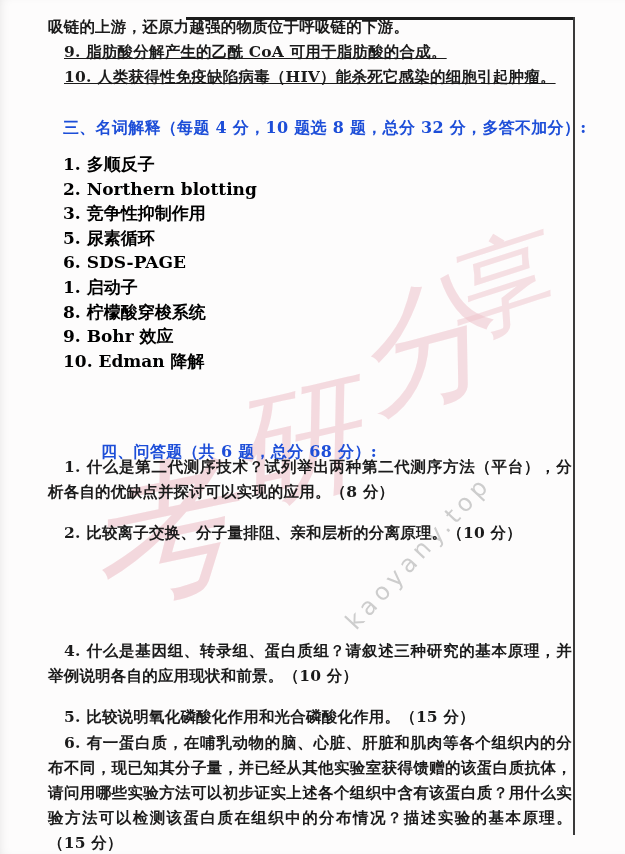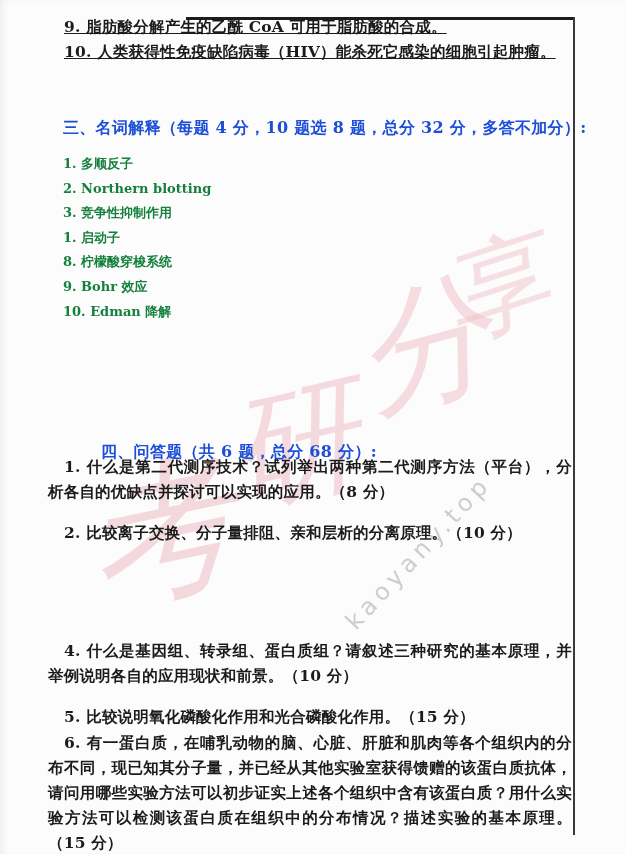--- a/index.html
+++ b/index.html
@@ -53,21 +53,21 @@
   .txt p{margin:0;}
   .hang{padding-left:16px;text-decoration:underline;}
   .sec-title{
     position:absolute;left:63px;width:510px;
     color:#1d4ed8;font-size:16px;font-weight:700;
     letter-spacing:.3px;white-space:nowrap;
   }
   .term-list{
     position:absolute;left:63px;top:152px;width:480px;
     list-style:none;margin:0;padding:0;
-    color:#15803d;font-size:13px;font-weight:600;
+    color:#000000;font-size:17px;font-weight:600;
   }
   .term-list li{line-height:24.6px;height:24.6px;}
   .question{text-indent:16px;}
   .q1{top:454px;} .q2{top:520px;} .q3{top:554px;}
   .q4{top:638px;} .q5{704px;top:704px;} .q6{top:730px;}
   .intro{top:14px;}
   .s3t{top:118px;} .s4t{top:442px;margin-left:38px;}
 </style>
 </head>
 <body>
@@ -80,30 +80,33 @@
   <div class="wm-pink">
     <span class="wm-char-xiang" style="color: rgb(238, 195, 203);">享</span>
     <span class="wm-char-fen" style="color: rgb(238, 195, 203);">分</span>
     <span class="wm-char-yan" style="color: rgb(238, 195, 203);">研</span>
     <span class="wm-char-kao" style="color: rgb(238, 195, 203);">考</span>
   </div>
 
   <div class="wm-url" style="color: rgb(200, 200, 200);">kaoyany.top</div>
 
   <div class="txt intro">
+    <p>吸链的上游，还原力越强的物质位于呼吸链的下游。</p>
     <p class="hang">9. 脂肪酸分解产生的乙酰 CoA 可用于脂肪酸的合成。</p>
     <p class="hang">10. 人类获得性免疫缺陷病毒（HIV）能杀死它感染的细胞引起肿瘤。</p>
   </div>
 
   <div class="sec-title s3t">三、名词解释（每题 4 分，10 题选 8 题，总分 32 分，多答不加分）:</div>
 
   <ul class="term-list">
     <li>1. 多顺反子</li>
     <li>2. Northern blotting</li>
     <li>3. 竞争性抑制作用</li>
+    <li>5. 尿素循环</li>
+    <li>6. SDS-PAGE</li>
     <li>1. 启动子</li>
     <li>8. 柠檬酸穿梭系统</li>
     <li>9. Bohr 效应</li>
     <li>10. Edman 降解</li>
   </ul>
 
   <div class="sec-title s4t">四、问答题（共 6 题，总分 68 分）:</div>
 
   <div class="txt question q1">1. 什么是第二代测序技术？试列举出两种第二代测序方法（平台），分析各自的优缺点并探讨可以实现的应用。（8 分）</div>
   <div class="txt question q2">2. 比较离子交换、分子量排阻、亲和层析的分离原理。（10 分）</div>

